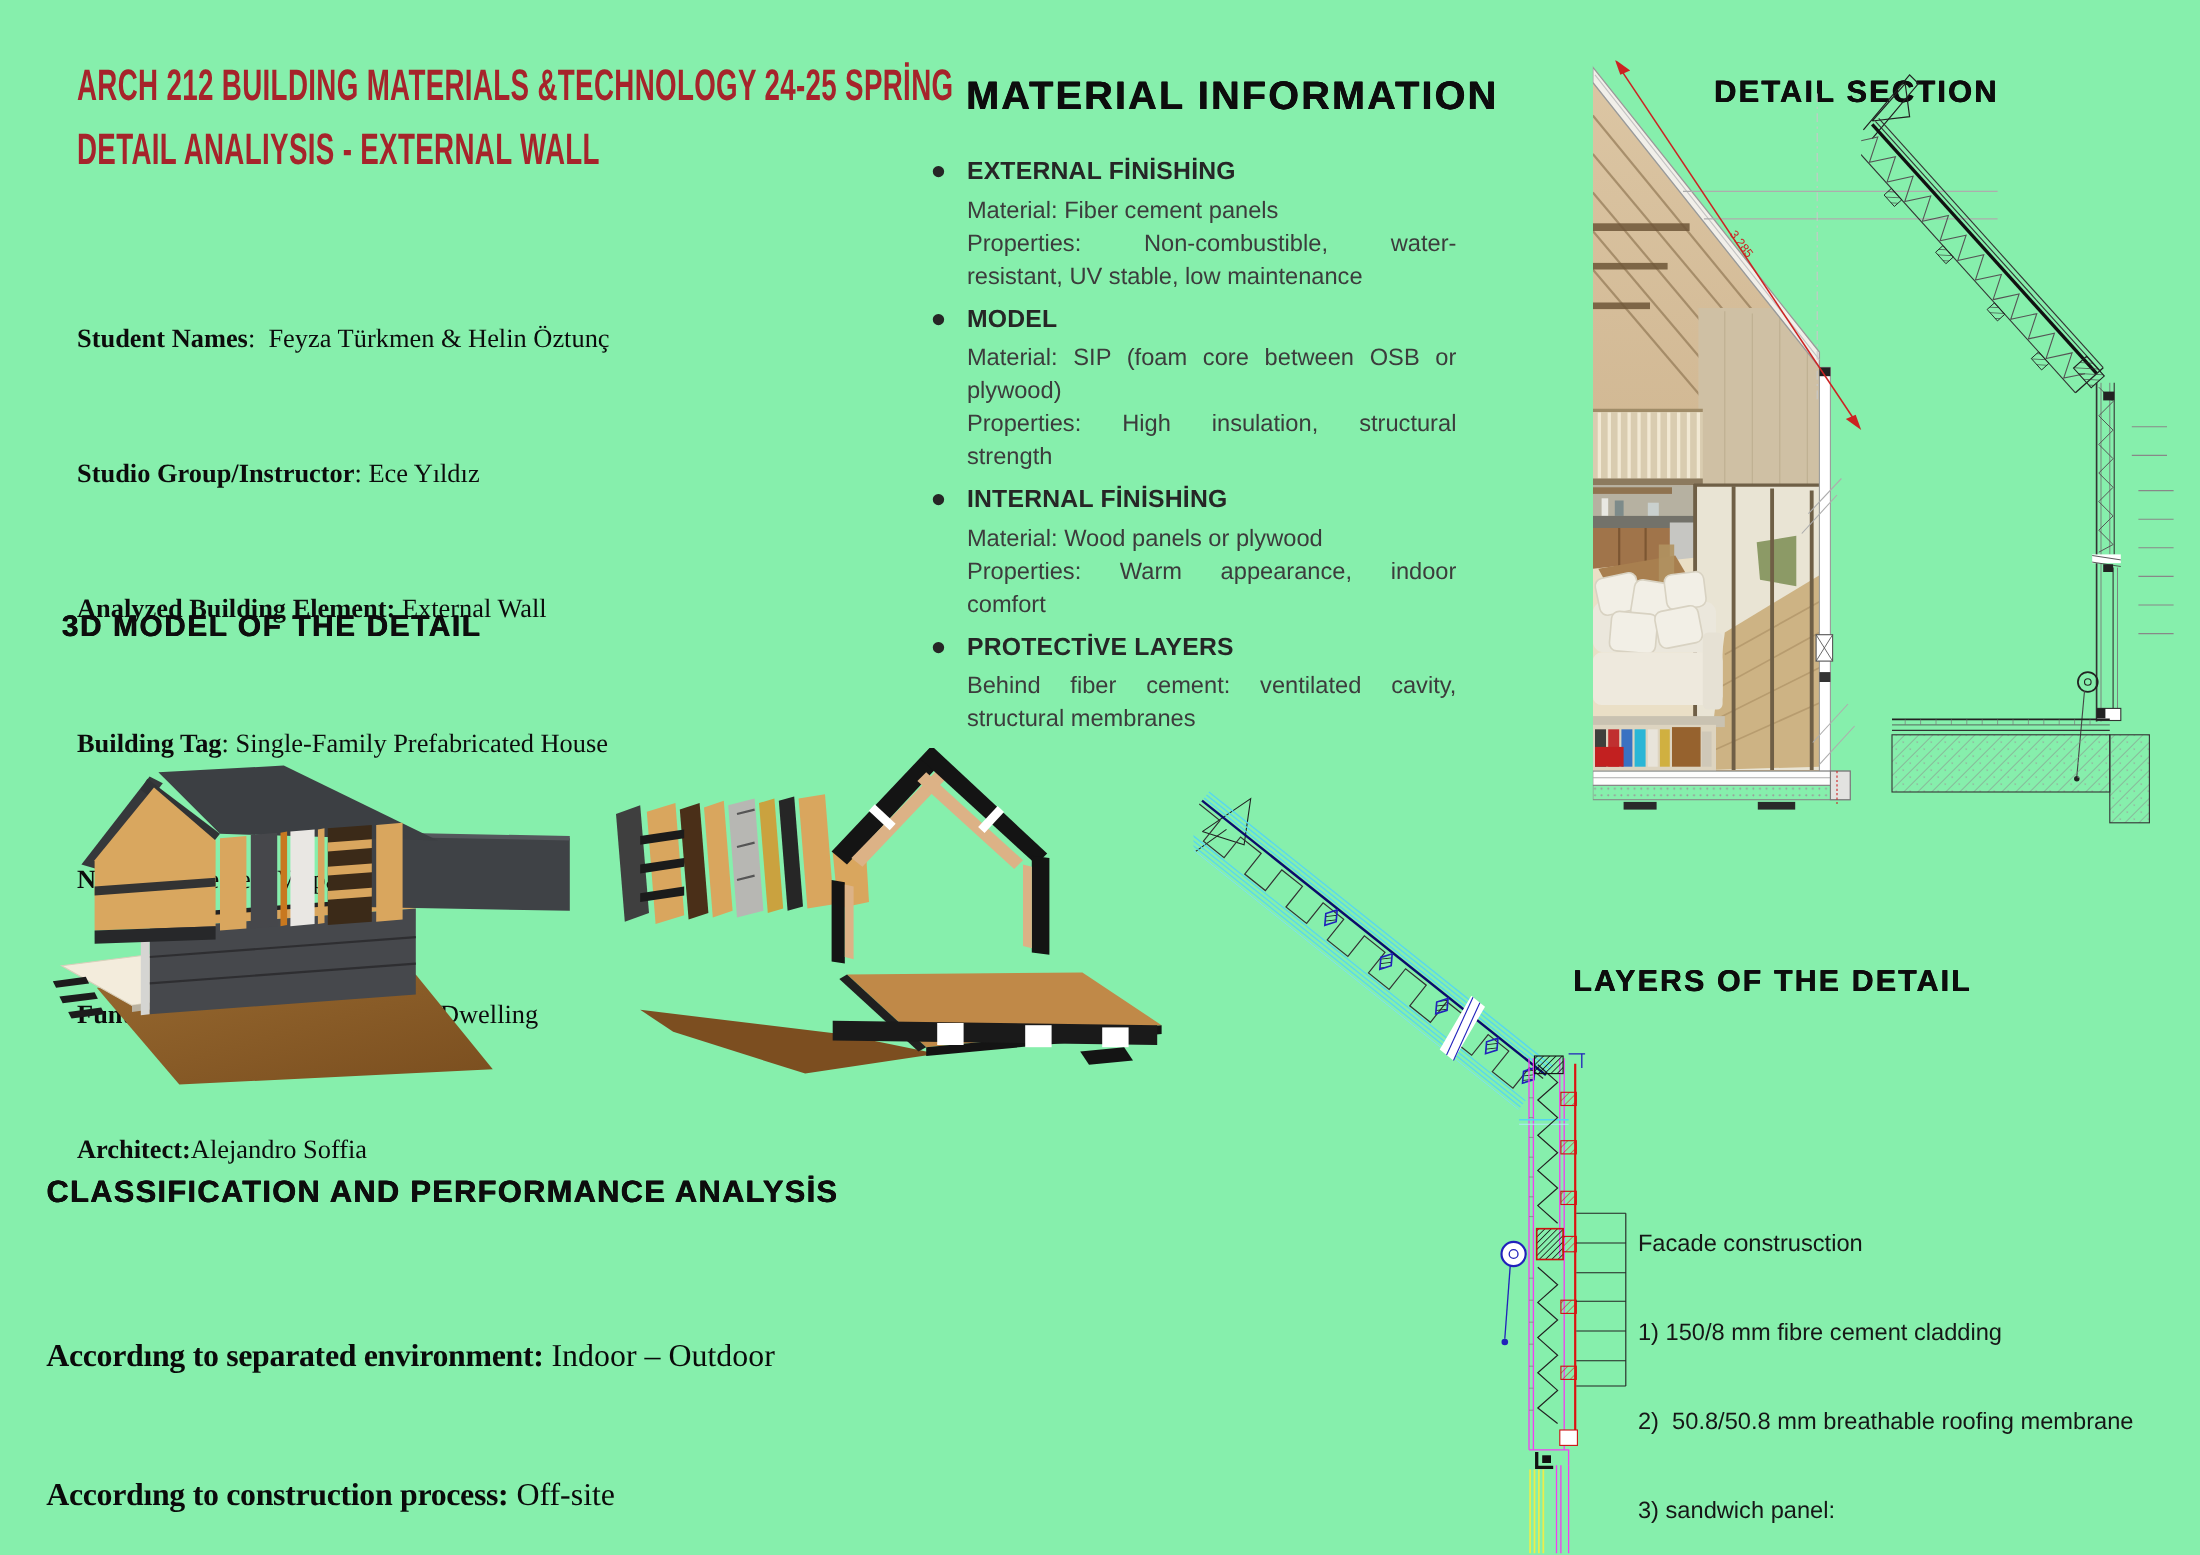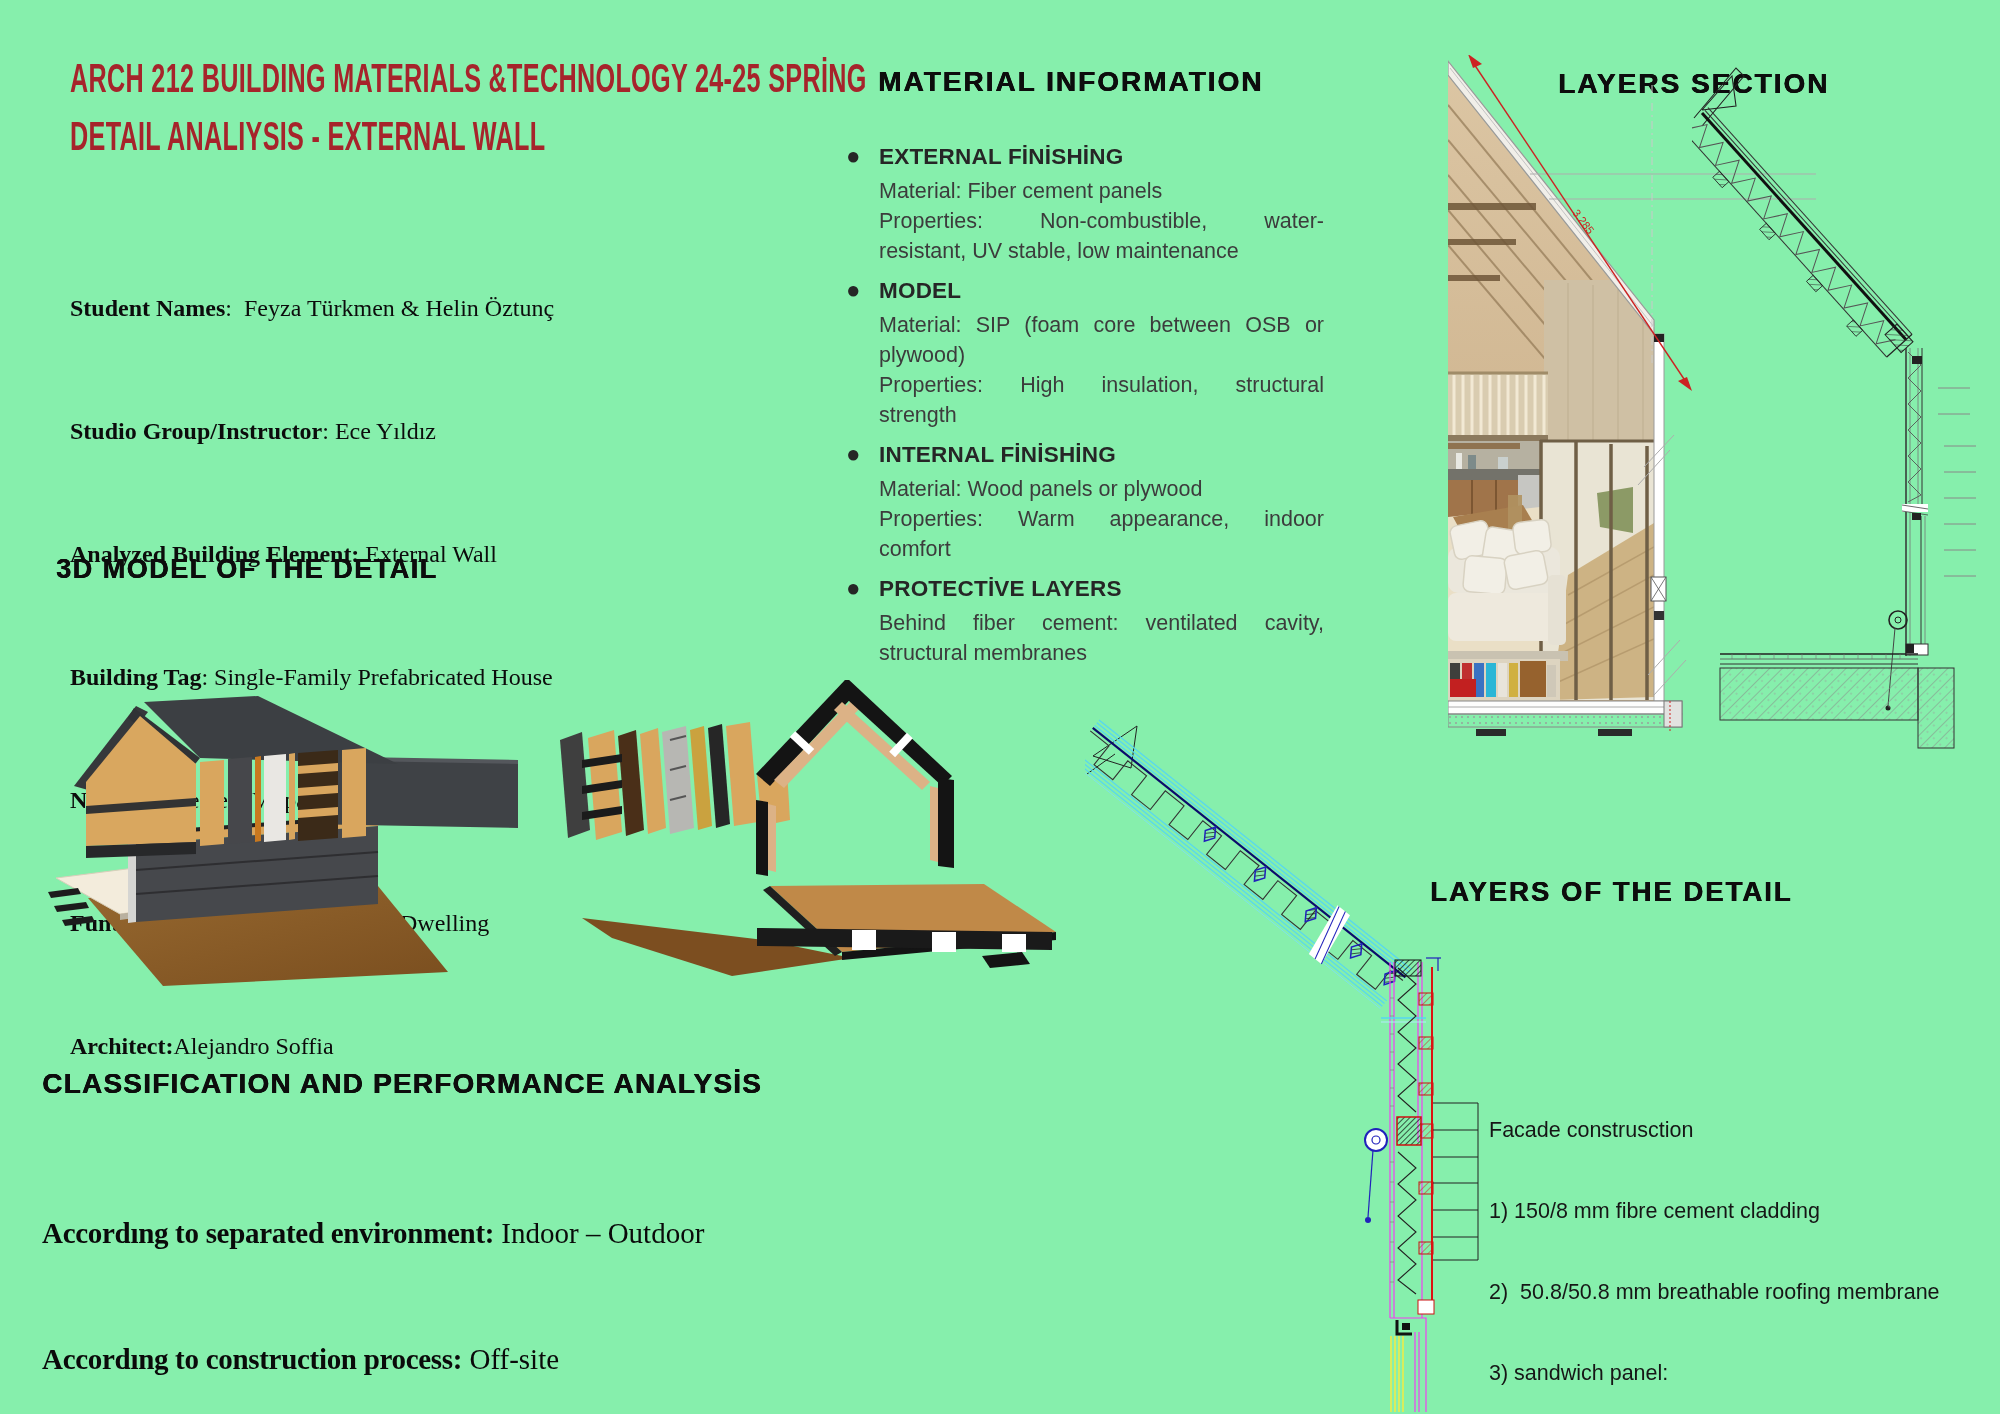--- a/index.html
+++ b/index.html
@@ -45,22 +45,22 @@
     <div><b>Student Names</b><span>:  Feyza Türkmen &amp; Helin Öztunç</span></div>
     <div><b>Studio Group/Instructor</b><span>: Ece Yıldız</span></div>
     <div><b>Analyzed Building Element:</b><span> External Wall</span></div>
     <div><b>Building Tag</b><span>: Single-Family Prefabricated House</span></div>
     <div><b>Name:</b><span>House near Valparaíso</span></div>
     <div><b>Funtion:</b><span>Residential – Permanent Dwelling</span></div>
     <div><b>Architect:</b><span>Alejandro Soffia</span></div>
   </div>
 
   <div class="h" style="left:56px;top:554px;font-size:27px;letter-spacing:1.5px;">3D MODEL OF THE DETAIL</div>
-  <div class="h" style="left:878px;top:66px;font-size:28px;letter-spacing:2px;">MATERIAL INFORMATION</div>
-  <div class="h" style="left:1558px;top:68px;font-size:28px;letter-spacing:2px;">LAYERS SECTION</div>
+  <div class="h" style="left:878px;top:66px;font-size:36px;letter-spacing:2px;">MATERIAL INFORMATION</div>
+  <div class="h" style="left:1558px;top:68px;font-size:28px;letter-spacing:2px;">DETAIL SECTION</div>
   <div class="h" style="left:1430px;top:876px;font-size:27.5px;letter-spacing:2px;">LAYERS OF THE DETAIL</div>
   <div class="h" style="left:42px;top:1068px;font-size:28px;letter-spacing:1.2px;">CLASSIFICATION AND PERFORMANCE ANALYSİS</div>
 
   <div class="mat">
     <div class="mat-group">
       <div class="mat-title">
           <span class="blt">●</span>
           <span>EXTERNAL FİNİSHİNG</span>
         </div>
       <div class="mat-line">Material: Fiber cement panels</div>

